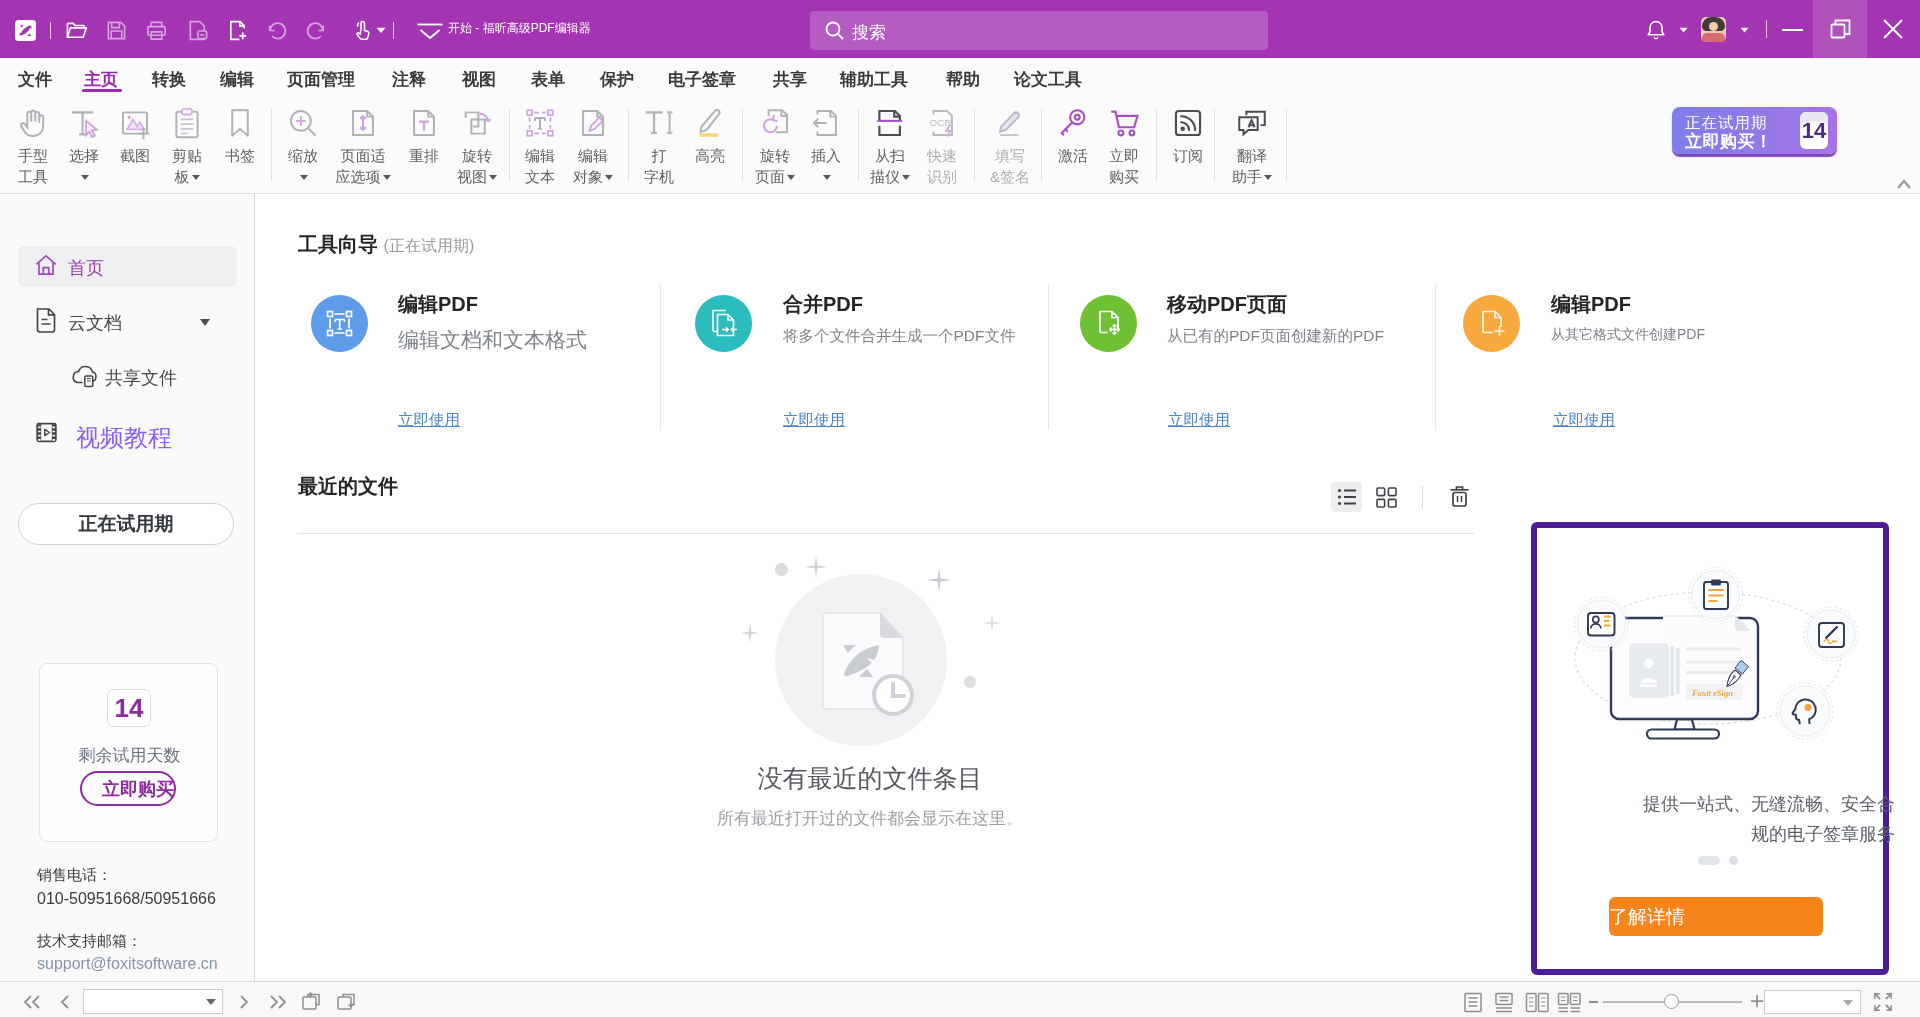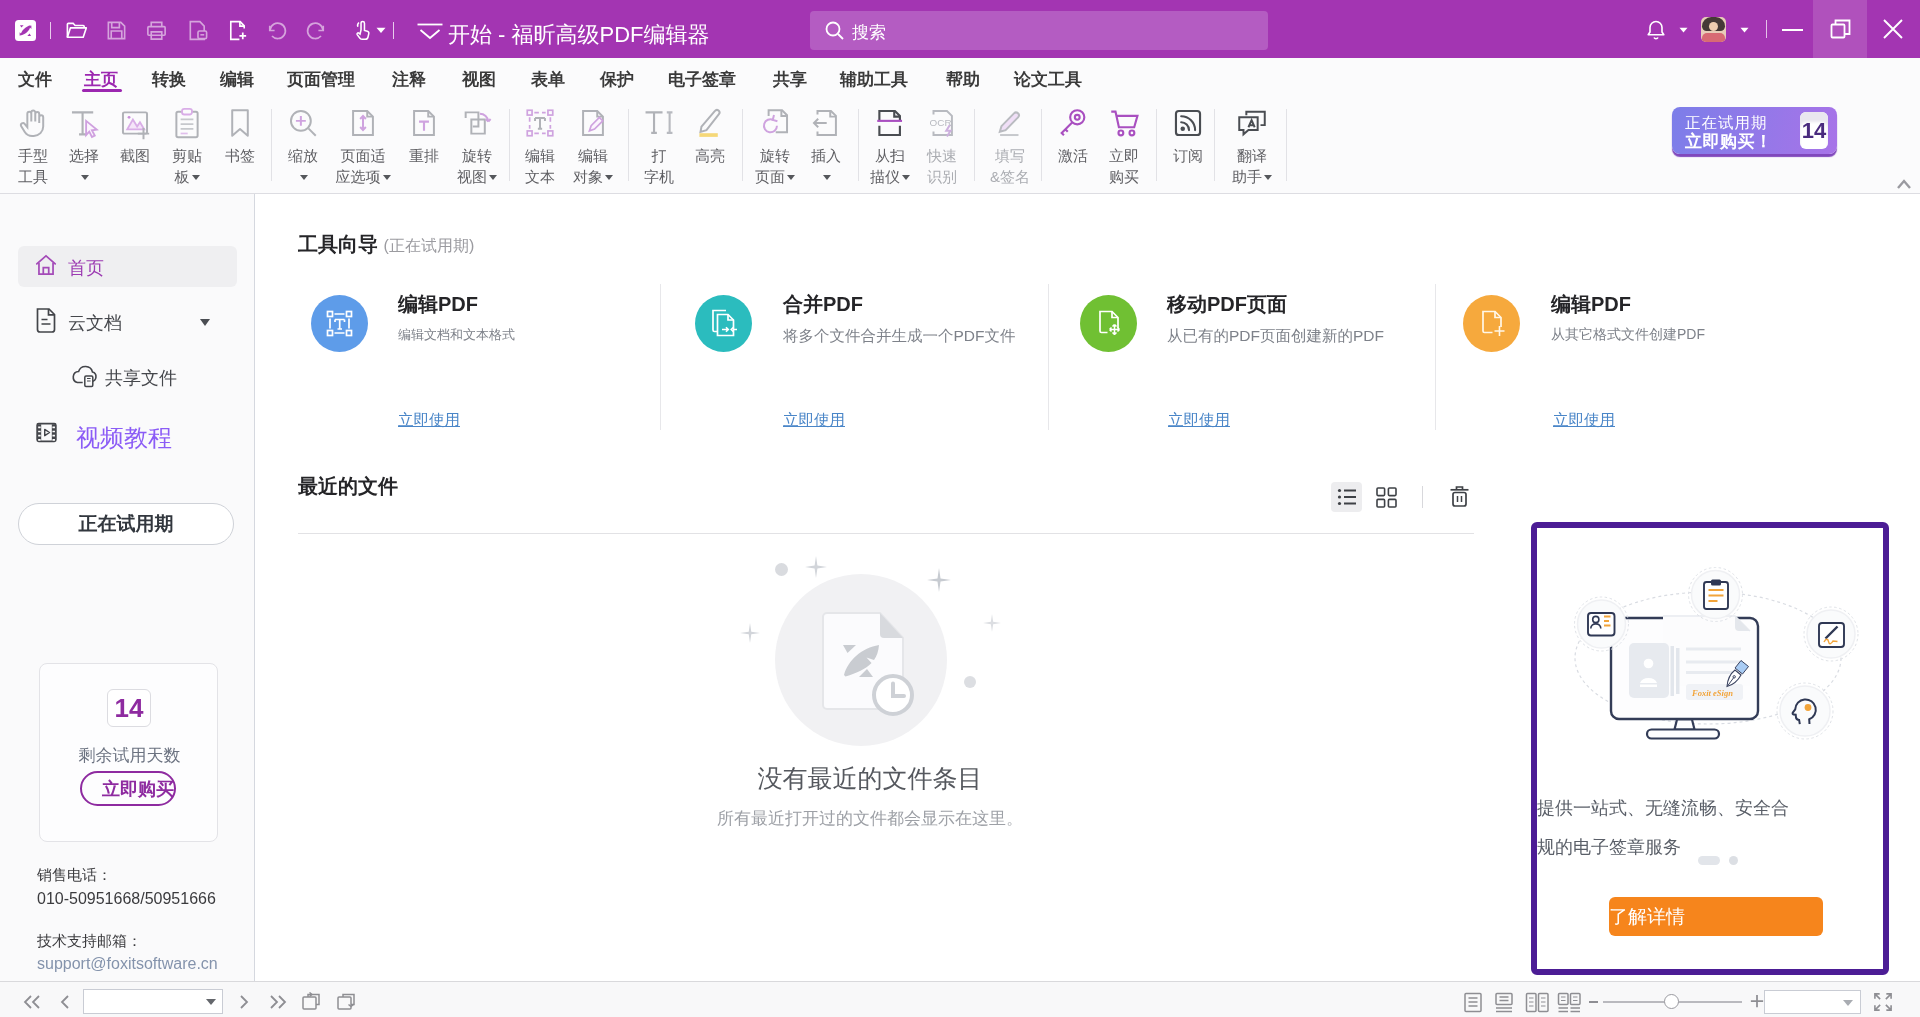--- a/index.html
+++ b/index.html
@@ -4,21 +4,21 @@
 <style>
   * { margin:0; padding:0; box-sizing:border-box; }
   html,body { width:1920px; height:1017px; overflow:hidden; font-family:"Liberation Sans", sans-serif; background:#fff; }
   .abs { position:absolute; }
   #app { position:relative; width:1920px; height:1017px; }
 
   
   #titlebar { position:absolute; left:0; top:0; width:1920px; height:58px; background:#A335B2; }
   .tb-ico { position:absolute; top:19px; width:23px; height:23px; }
   #search { position:absolute; left:810px; top:11px; width:458px; height:39px; background:#B45CC2; border-radius:4px; color:#fff; }
-  #doctitle { position:absolute; left:448px; top:20px; color:#fff; font-size:22px; white-space:nowrap; }
+  #doctitle { position:absolute; left:448px; top:20px; color:#fff; font-size:12px; white-space:nowrap; }
 
   
   #menurow { position:absolute; left:0; top:58px; width:1920px; height:39px; background:#FBFBFC; }
   .menu-item { position:absolute; top:10px; font-size:17px; color:#3a3a3a; font-weight:700; white-space:nowrap; }
   .menu-item.active { color:#9C27B0; }
   #menu-underline { position:absolute; left:82px; top:31px; width:40px; height:3px; background:#9C27B0; border-radius:2px; }
 
   
   #ribbon { position:absolute; left:0; top:97px; width:1920px; height:97px; background:#FBFBFC; border-bottom:1px solid #DDDDE2; }
   .rb { position:absolute; top:0; text-align:center; }
@@ -97,21 +97,21 @@
       <g stroke="#fff" stroke-width="1.7" fill="none">
         <rect x="16.5" y="16.5" width="5" height="5" fill="#5E9CE9"></rect>
         <rect x="35.5" y="16.5" width="5" height="5" fill="#5E9CE9"></rect>
         <rect x="16.5" y="35.5" width="5" height="5" fill="#5E9CE9"></rect>
         <rect x="35.5" y="35.5" width="5" height="5" fill="#5E9CE9"></rect>
         <path d="M23.5 19 h10 M23.5 38 h10 M19 23.5 v10 M38 23.5 v10"></path>
         <path d="M24 24.5 h9.5 M24 24.5 v2.5 M33.5 24.5 v2.5 M28.7 24.5 V34 M26.5 34 h4.5"></path>
       </g>
     </svg>
     <div class="abs" style="left:142px;top:96px;font-size:20px;font-weight:700;color:#252528">编辑PDF</div>
-    <div class="abs" style="left:142px;top:131px;font-size:13px;color:#7E828A">编辑文档和文本格式</div>
+    <div class="abs" style="left:142px;top:131px;font-size:21px;color:#7E828A">编辑文档和文本格式</div>
     <div class="abs" style="left:142px;top:215px;font-size:15.5px;color:#4A86C8;text-decoration:underline">立即使用</div>
 
     <svg class="abs" style="left:439px;top:100px" width="57" height="57" viewBox="0 0 57 57">
       <circle cx="28.5" cy="28.5" r="28.5" fill="#2BBCBE"></circle>
       <g stroke="#fff" stroke-width="1.7" fill="none">
         <path d="M18 20 v-4.5 h13 M18 20 v15 a1.5 1.5 0 0 0 1.5 1.5 h3"></path>
         <path d="M22.5 24 v-4.5 h10.5 l5.5 5.5 V40.5 h-16 Z" fill="#2BBCBE"></path>
         <path d="M33 19.5 v5.5 h5.5"></path>
         <path d="M27 34.5 h6 M31 32.2 l2.3 2.3 -2.3 2.3 M42 34.5 h-4 M38.5 32.2 l-2.3 2.3 2.3 2.3" stroke-width="1.6"></path>
       </g>
@@ -247,21 +247,21 @@
         <circle cx="294" cy="76" r="24" fill="#FAFBFC" stroke="#EFF0F3" stroke-width="1.5"></circle>
         <rect x="282" y="65" width="25" height="24" rx="3" fill="#fff" stroke="#2F3854" stroke-width="1.9"></rect>
         <path d="M288.5 80.5 L300.5 68.5" stroke="#2F3854" stroke-width="2.4"></path>
         <path d="M287 84 c2-3.5 4-3.5 4.5-.5 s2.5 3 4.5-.5 l4.5.5" fill="none" stroke="#F2A43A" stroke-width="1.5"></path>
 
         <circle cx="268" cy="153" r="28" fill="none" stroke="#DFE2E7" stroke-width="1" stroke-dasharray="2.5 2.5"></circle>
         <circle cx="268" cy="153" r="25" fill="#FAFBFC" stroke="#EFF0F3" stroke-width="1.5"></circle>
         <path d="M272.5 166 l-.3-4.7 a10.3 10.3 0 1 0 -14-9.9 l-2.4 3.3 c-.5.7-.1 1.6.7 1.7 l2.2.3 .3 2.8 c.2 1.5 1.4 2.3 3.1 2.4 l.7 4.3" fill="none" stroke="#2F3854" stroke-width="2"></path>
         <circle cx="271" cy="149.5" r="3.4" fill="#F2A43A"></circle>
       </svg>
-      <div class="abs" style="left:0;top:261px;width:358px;text-align:left;font-size:18px;color:#5A5F68;line-height:39px">提供一站式、无缝流畅、安全合<br>规的电子签章服务</div>
+      <div class="abs" style="left:0;top:261px;width:358px;text-align:right;font-size:18px;color:#5A5F68;line-height:30px">提供一站式、无缝流畅、安全合<br>规的电子签章服务</div>
       <div class="abs" style="left:161px;top:328px;width:22px;height:9px;border-radius:4.5px;background:#E2E5EA"></div>
       <div class="abs" style="left:192px;top:328px;width:9px;height:9px;border-radius:50%;background:#DCDFE4"></div>
       <div class="abs" style="left:72px;top:369px;width:214px;height:39px;background:#F6851C;border-radius:6px;text-align:left;line-height:39px;font-size:19px;color:#fff">了解详情</div>
     </div>
   </div>
   <div id="titlebar">
 
     <svg class="abs" style="left:15px;top:20px" width="21" height="21" viewBox="0 0 21 21">
       <rect x="0" y="0" width="21" height="21" rx="3.5" fill="#fff"></rect>
       <path d="M5.2 15.5 C6.5 10.5 10.5 6.5 15.6 5.3 C15.2 10.4 10.4 14.8 5.2 15.5 Z" fill="#A335B2"></path>

